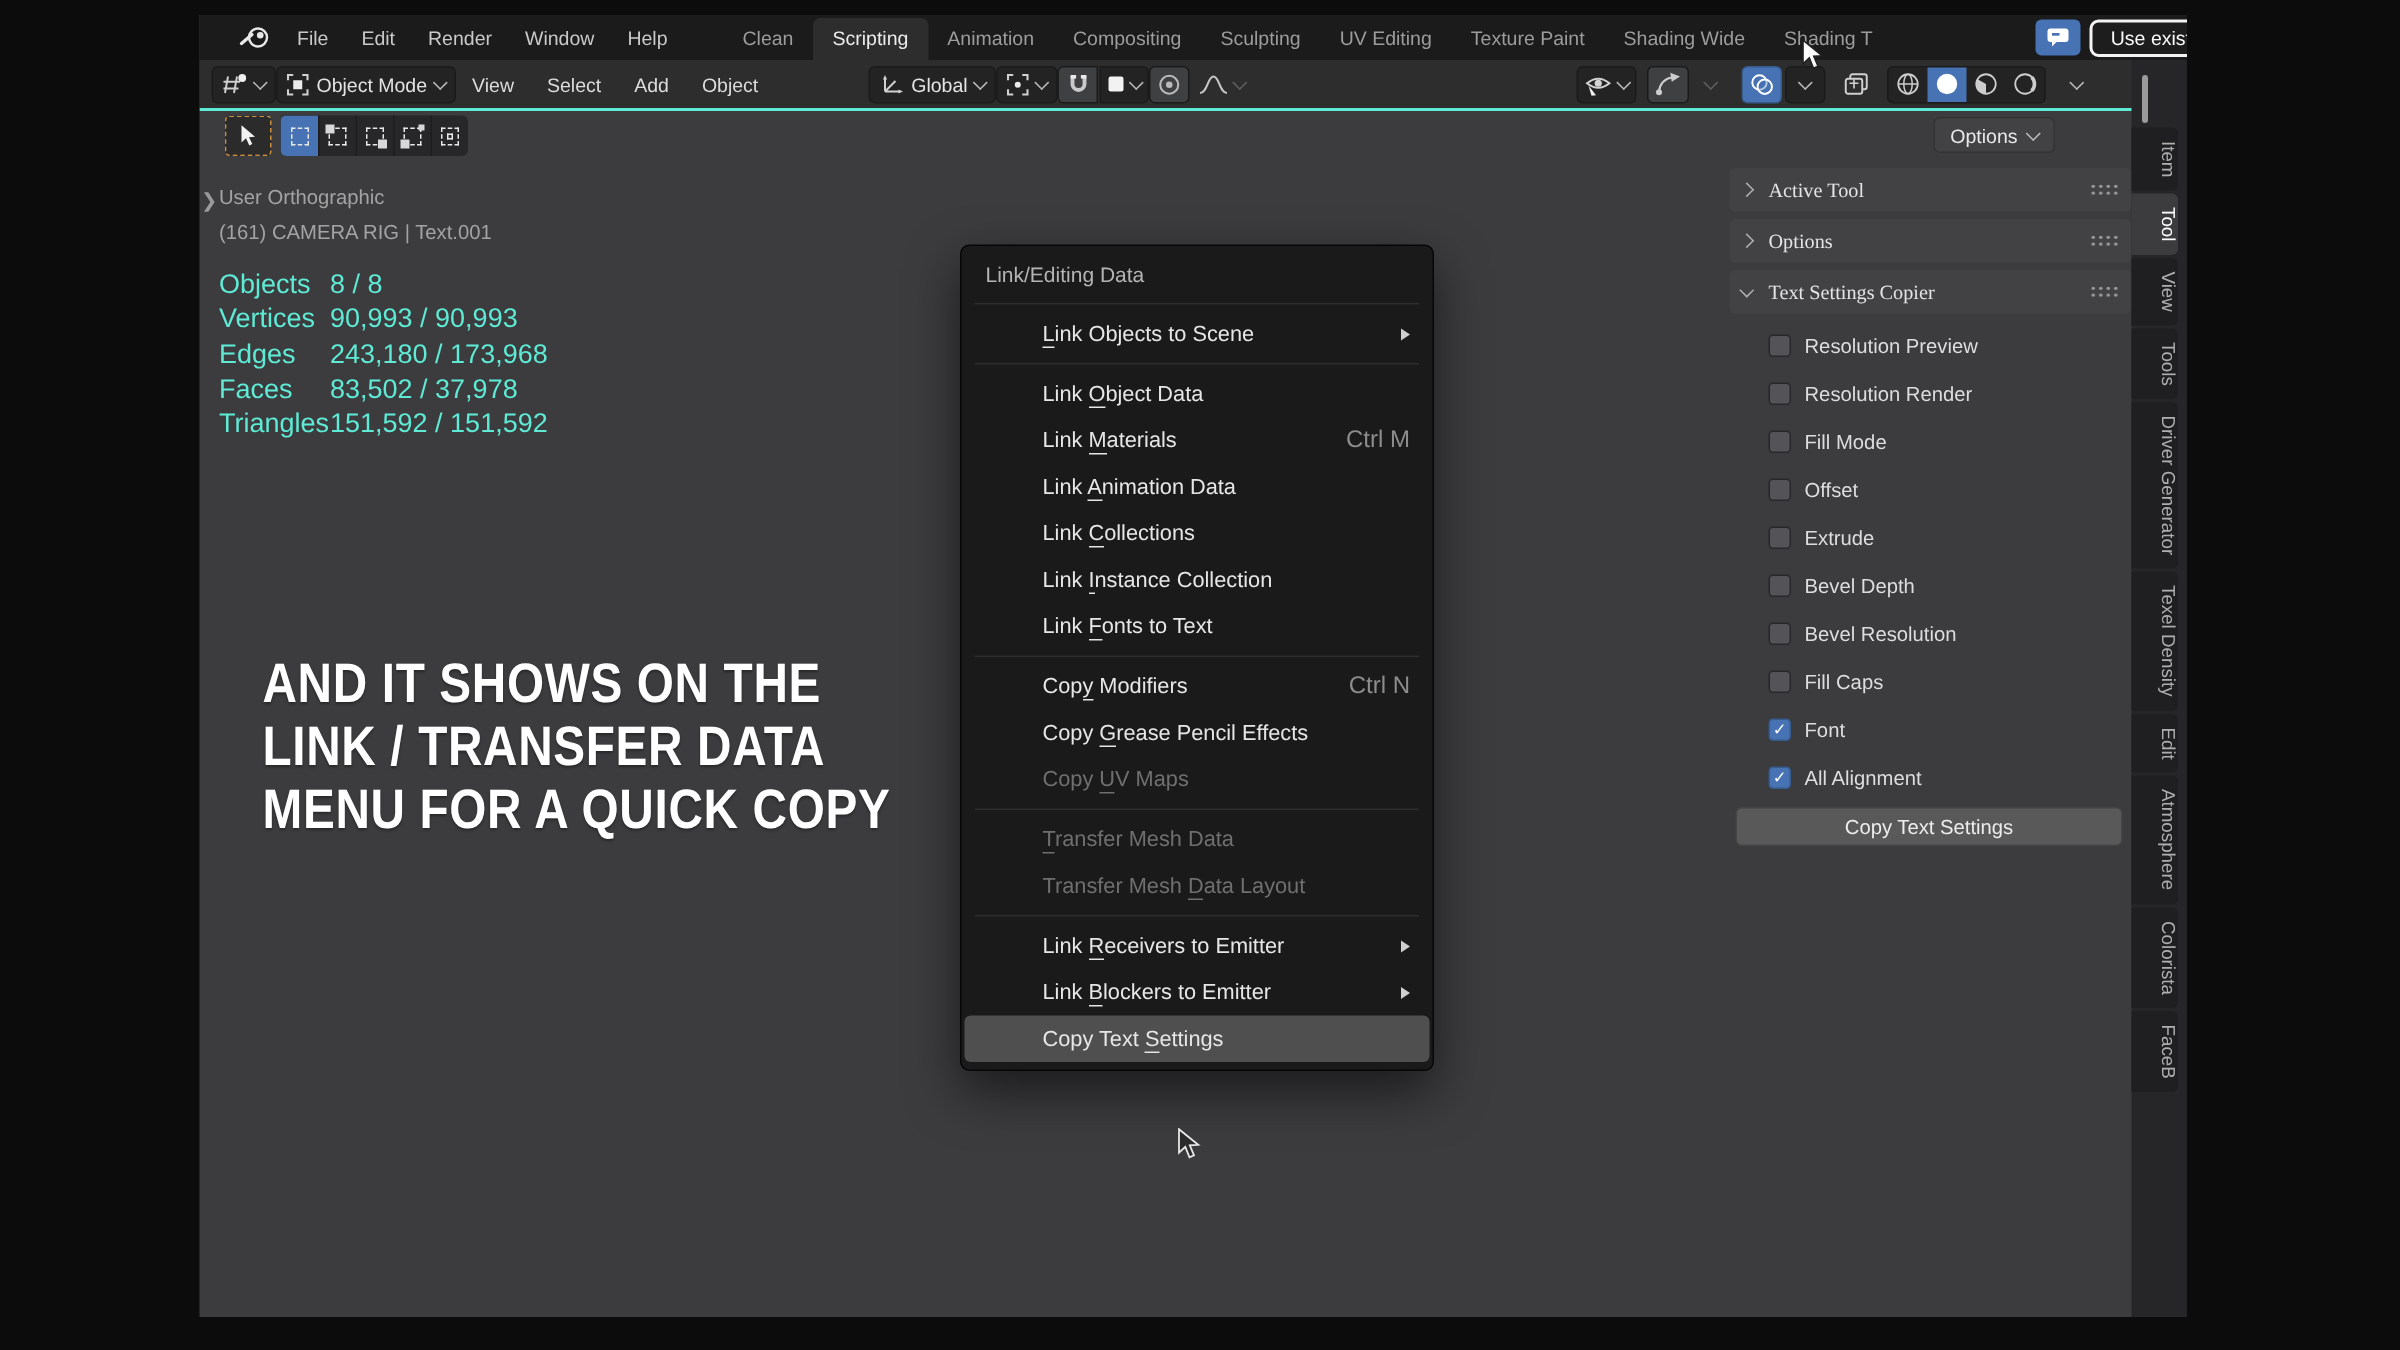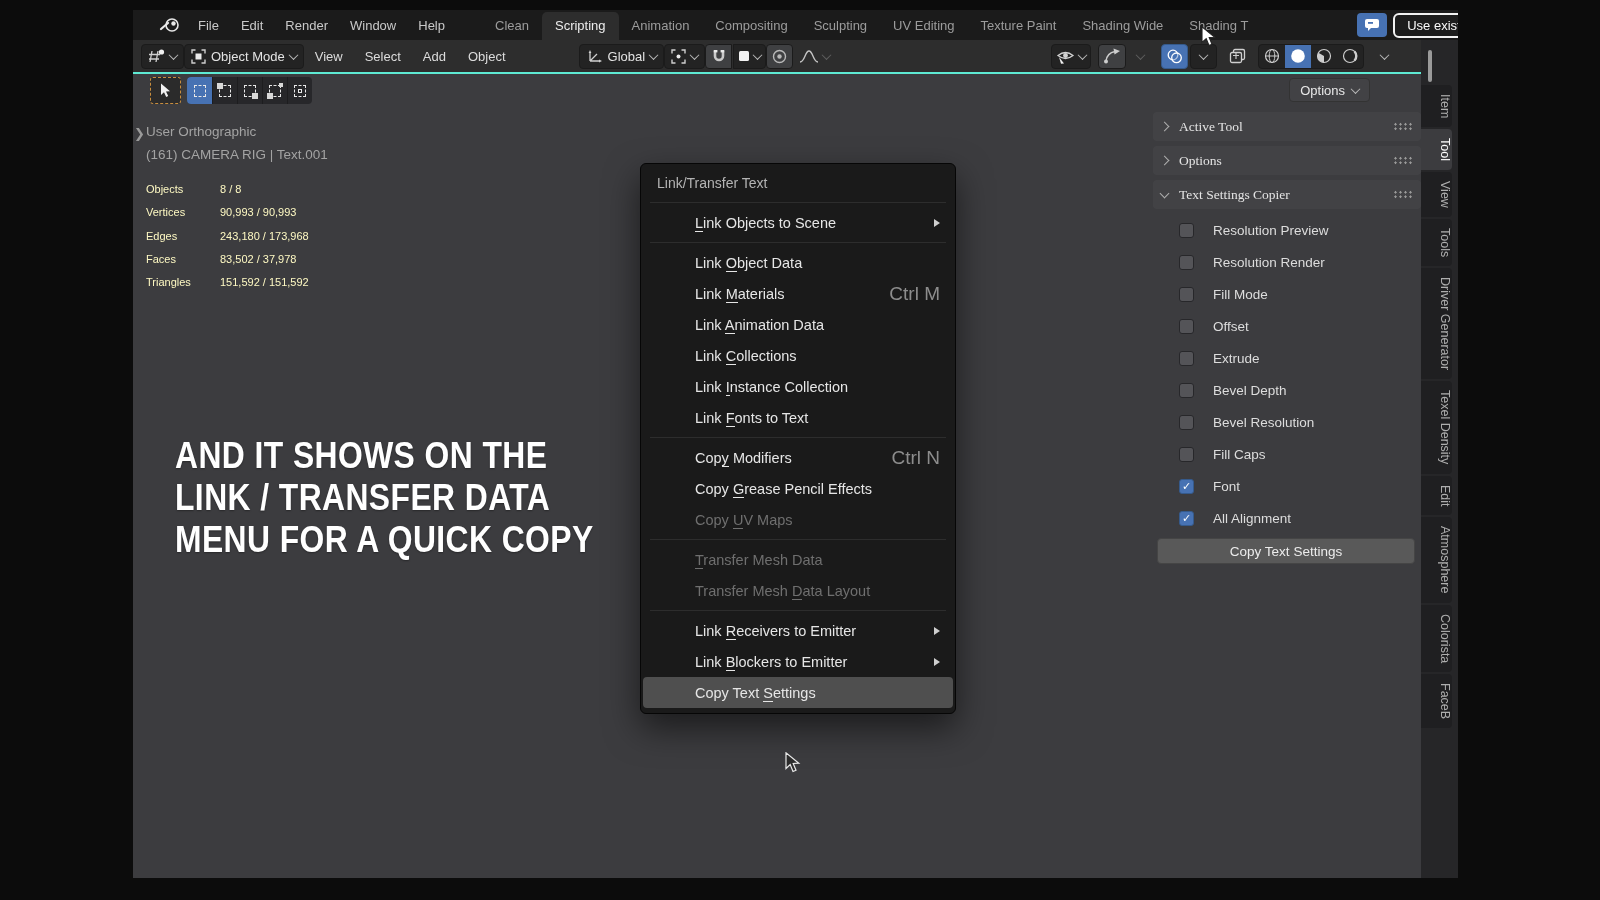--- a/index.html
+++ b/index.html
@@ -50,52 +50,52 @@
   .mode-btn + .mode-btn { border-left:1px solid #1d1d1f; }
   .mode-btn.active { background:#4772b3; }
   .msq { width:12px; height:12px; border:1px dashed #e8e8e8; position:relative; }
   .msq .solid { position:absolute; width:6px; height:6px; background:#d8d8d8; }
   .options-btn { position:absolute; right:88px; top:68px; height:24px; background:#424245; border:1px solid #333;
     border-radius:4px; color:#e8e8e8; font-size:13px; display:flex; align-items:center; gap:7px; padding:0 10px; }
 
   
   .collapse-arrow { position:absolute; left:1px; top:116px; color:#9a9a9a; font-size:13px; }
   .vp-header { position:absolute; left:13px; top:110px; color:#a3a3a3; font-size:13.5px; line-height:23px; }
-  .stats { position:absolute; left:13px; top:168px; font-size:11px; color:#fef9c3; line-height:23.3px; }
+  .stats { position:absolute; left:13px; top:168px; font-size:18px; color:#5eead4; line-height:23.3px; }
   .stat-row { display:flex; }
   .stat-label { width:74px; }
   .caption { position:absolute; left:42px; top:425px; color:#ffffff; font-weight:700; font-size:37px;
     line-height:42px; letter-spacing:.5px; transform:scaleX(.86); transform-origin:left top; white-space:nowrap;
     text-shadow:0 1px 2px rgba(0,0,0,.35); }
 
   
   .ctx-menu { position:absolute; left:507px; top:153px; width:316px; background:#1a1a1a;
     border:1px solid #060606; border-radius:6px; box-shadow:0 14px 34px rgba(0,0,0,.55); padding:4px 0 5px; }
   .ctx-title { height:30px; display:flex; align-items:center; padding:0 16px; color:#b4b4b4; font-size:14px; }
   .ctx-sep { height:1px; background:#2d2d2d; margin:4px 9px; }
   .mi { height:31px; display:flex; align-items:center; padding:0 13px 0 52px; margin:0 2px;
     color:#e6e6e6; font-size:14.5px; border-radius:4px; position:relative; }
   .mi.hl { background:#4f4f4f; }
   .mi.disabled { color:#6f6f6f; }
   .mi u { text-decoration:none; border-bottom:1px solid currentColor; }
-  .mi-shortcut { margin-left:auto; color:#8d8d8d; font-size:19px; }
+  .mi-shortcut { margin-left:auto; color:#8d8d8d; font-size:16px; }
   .mi-sub { margin-left:auto; width:0; height:0; border-left:6px solid #cfcfcf;
     border-top:4.5px solid transparent; border-bottom:4.5px solid transparent; }
 
   
   .sidebar { position:absolute; right:37px; top:102px; width:268px; }
   .panel-header { height:29px; display:flex; align-items:center; padding:0 8px 0 8px; margin-bottom:5px;
     background:rgba(255,255,255,0.035); border-radius:4px;font-family:Liberation Serif, serif; }
   .tri { width:7px; height:7px; border-right:1.6px solid #aeaeae; border-bottom:1.6px solid #aeaeae; display:inline-block; margin-right:11px; }
   .tri.right { transform:rotate(-45deg); }
   .tri.down  { transform:rotate(45deg); margin-top:-3px; }
   .ph-label { color:#e4e4e4; font-size:13.5px; }
   .grip { margin-left:auto; width:20px; height:9px;
     background-image:radial-gradient(#9a9a9a 1px, transparent 1.3px); background-size:5px 4.5px; }
-  .cb-row { display:flex; align-items:center; height:32px; padding-left:26px;gap:10px; }
+  .cb-row { display:flex; align-items:center; height:32px; padding-left:26px; }
   .cb { width:15px; height:15px; border-radius:3px; background:#545458; border:1px solid #27272a;
     margin-right:9px; display:flex; align-items:center; justify-content:center;
     color:#fff; font-size:11px; font-weight:700; font-family:"DejaVu Sans",sans-serif; }
   .cb.on { background:#4772b3; border-color:#32movies5a8c; border-color:#355a8c; }
   .cb-label { color:#dddddd; font-size:13.5px; }
   .copy-btn { margin:4px 2px 0 4px; height:26px; background:#595959; border:1px solid #454545; border-radius:4px;
     color:#ececec; font-size:13.5px; display:flex; align-items:center; justify-content:center; width:258px; }
 
   
   .tabstrip { position:absolute; right:0; top:30px; bottom:0; width:37px; background:#262628; padding-top:44px; }
@@ -357,21 +357,21 @@
         <span class="stat-value">151,592 / 151,592</span>
       </div>
     </div>
   <div class="caption" id="caption">
       <div>AND IT SHOWS ON THE</div>
       <div>LINK / TRANSFER DATA</div>
       <div>MENU FOR A QUICK COPY</div>
     </div>
 
   <div class="ctx-menu">
-    <div class="ctx-title">Link/Transfer Text</div>
+    <div class="ctx-title">Link/Editing Data</div>
     <div id="menu-items">
         <div class="ctx-sep"></div>
         <div class="mi">
           <span class="mi-label"><u>L</u>ink Objects to Scene</span>
           <span class="mi-sub"></span>
         </div>
         <div class="ctx-sep"></div>
         <div class="mi">
           <span class="mi-label">Link <u>O</u>bject Data</span>
         </div>

